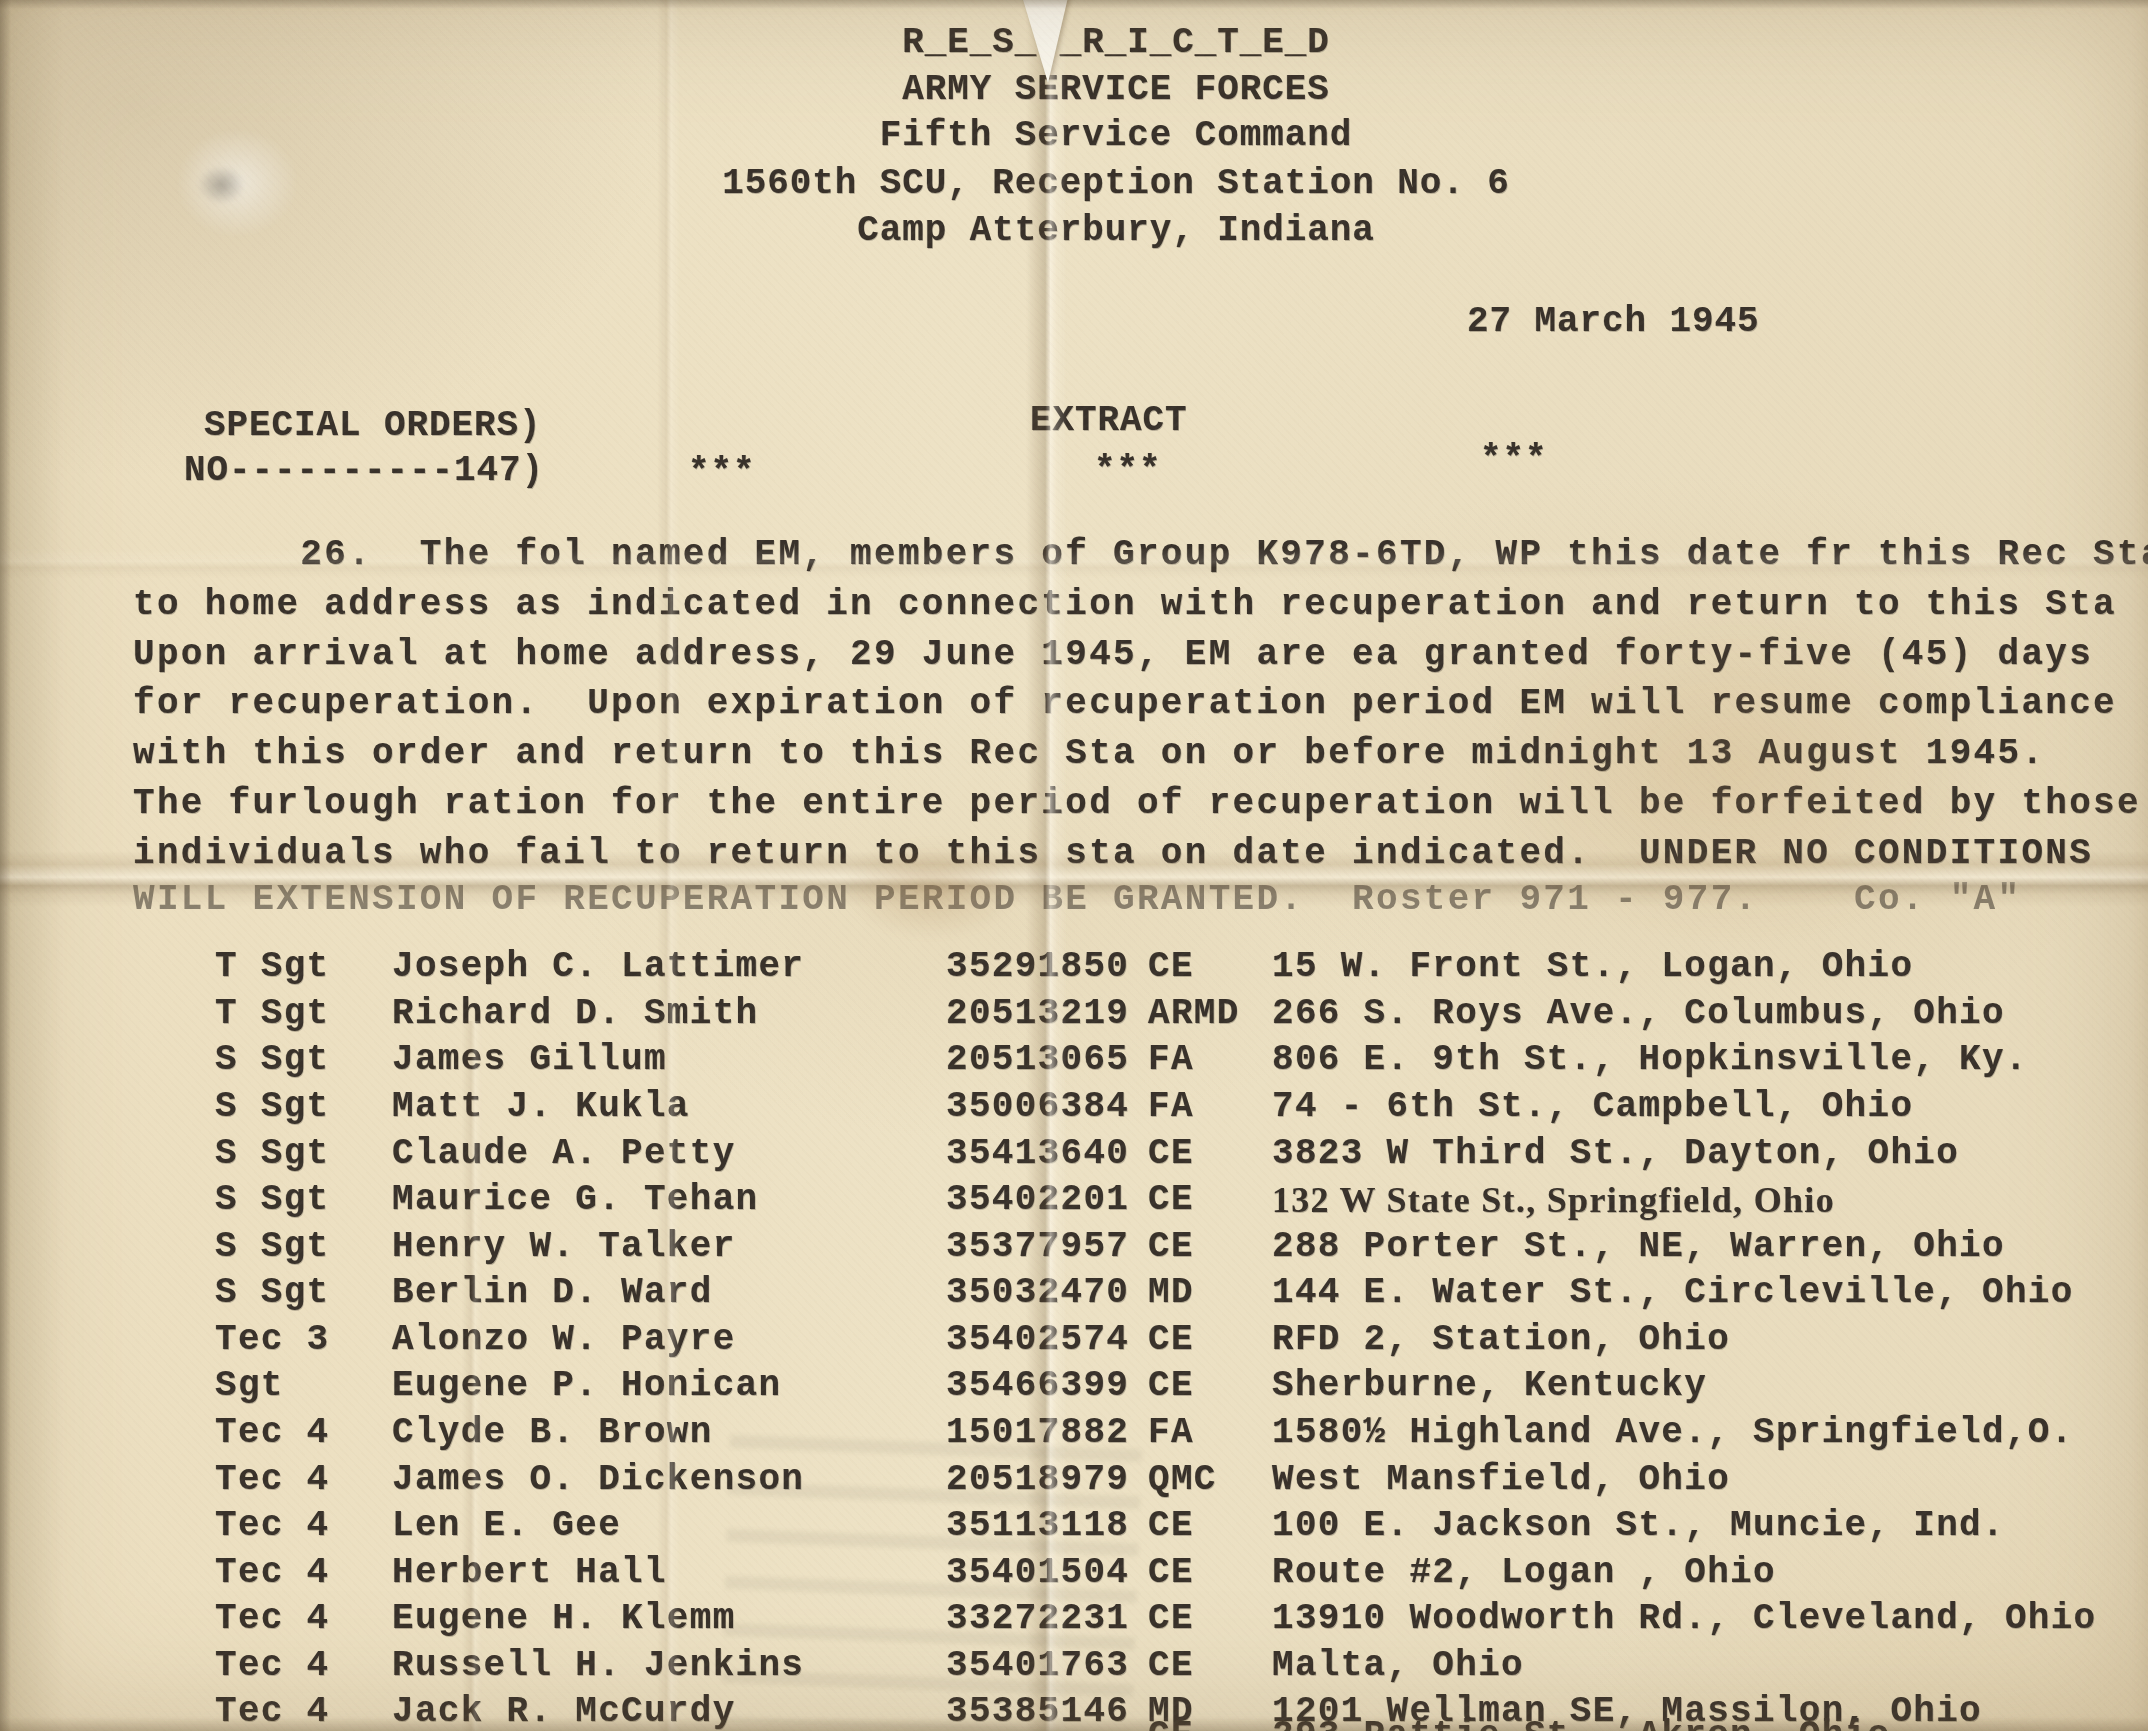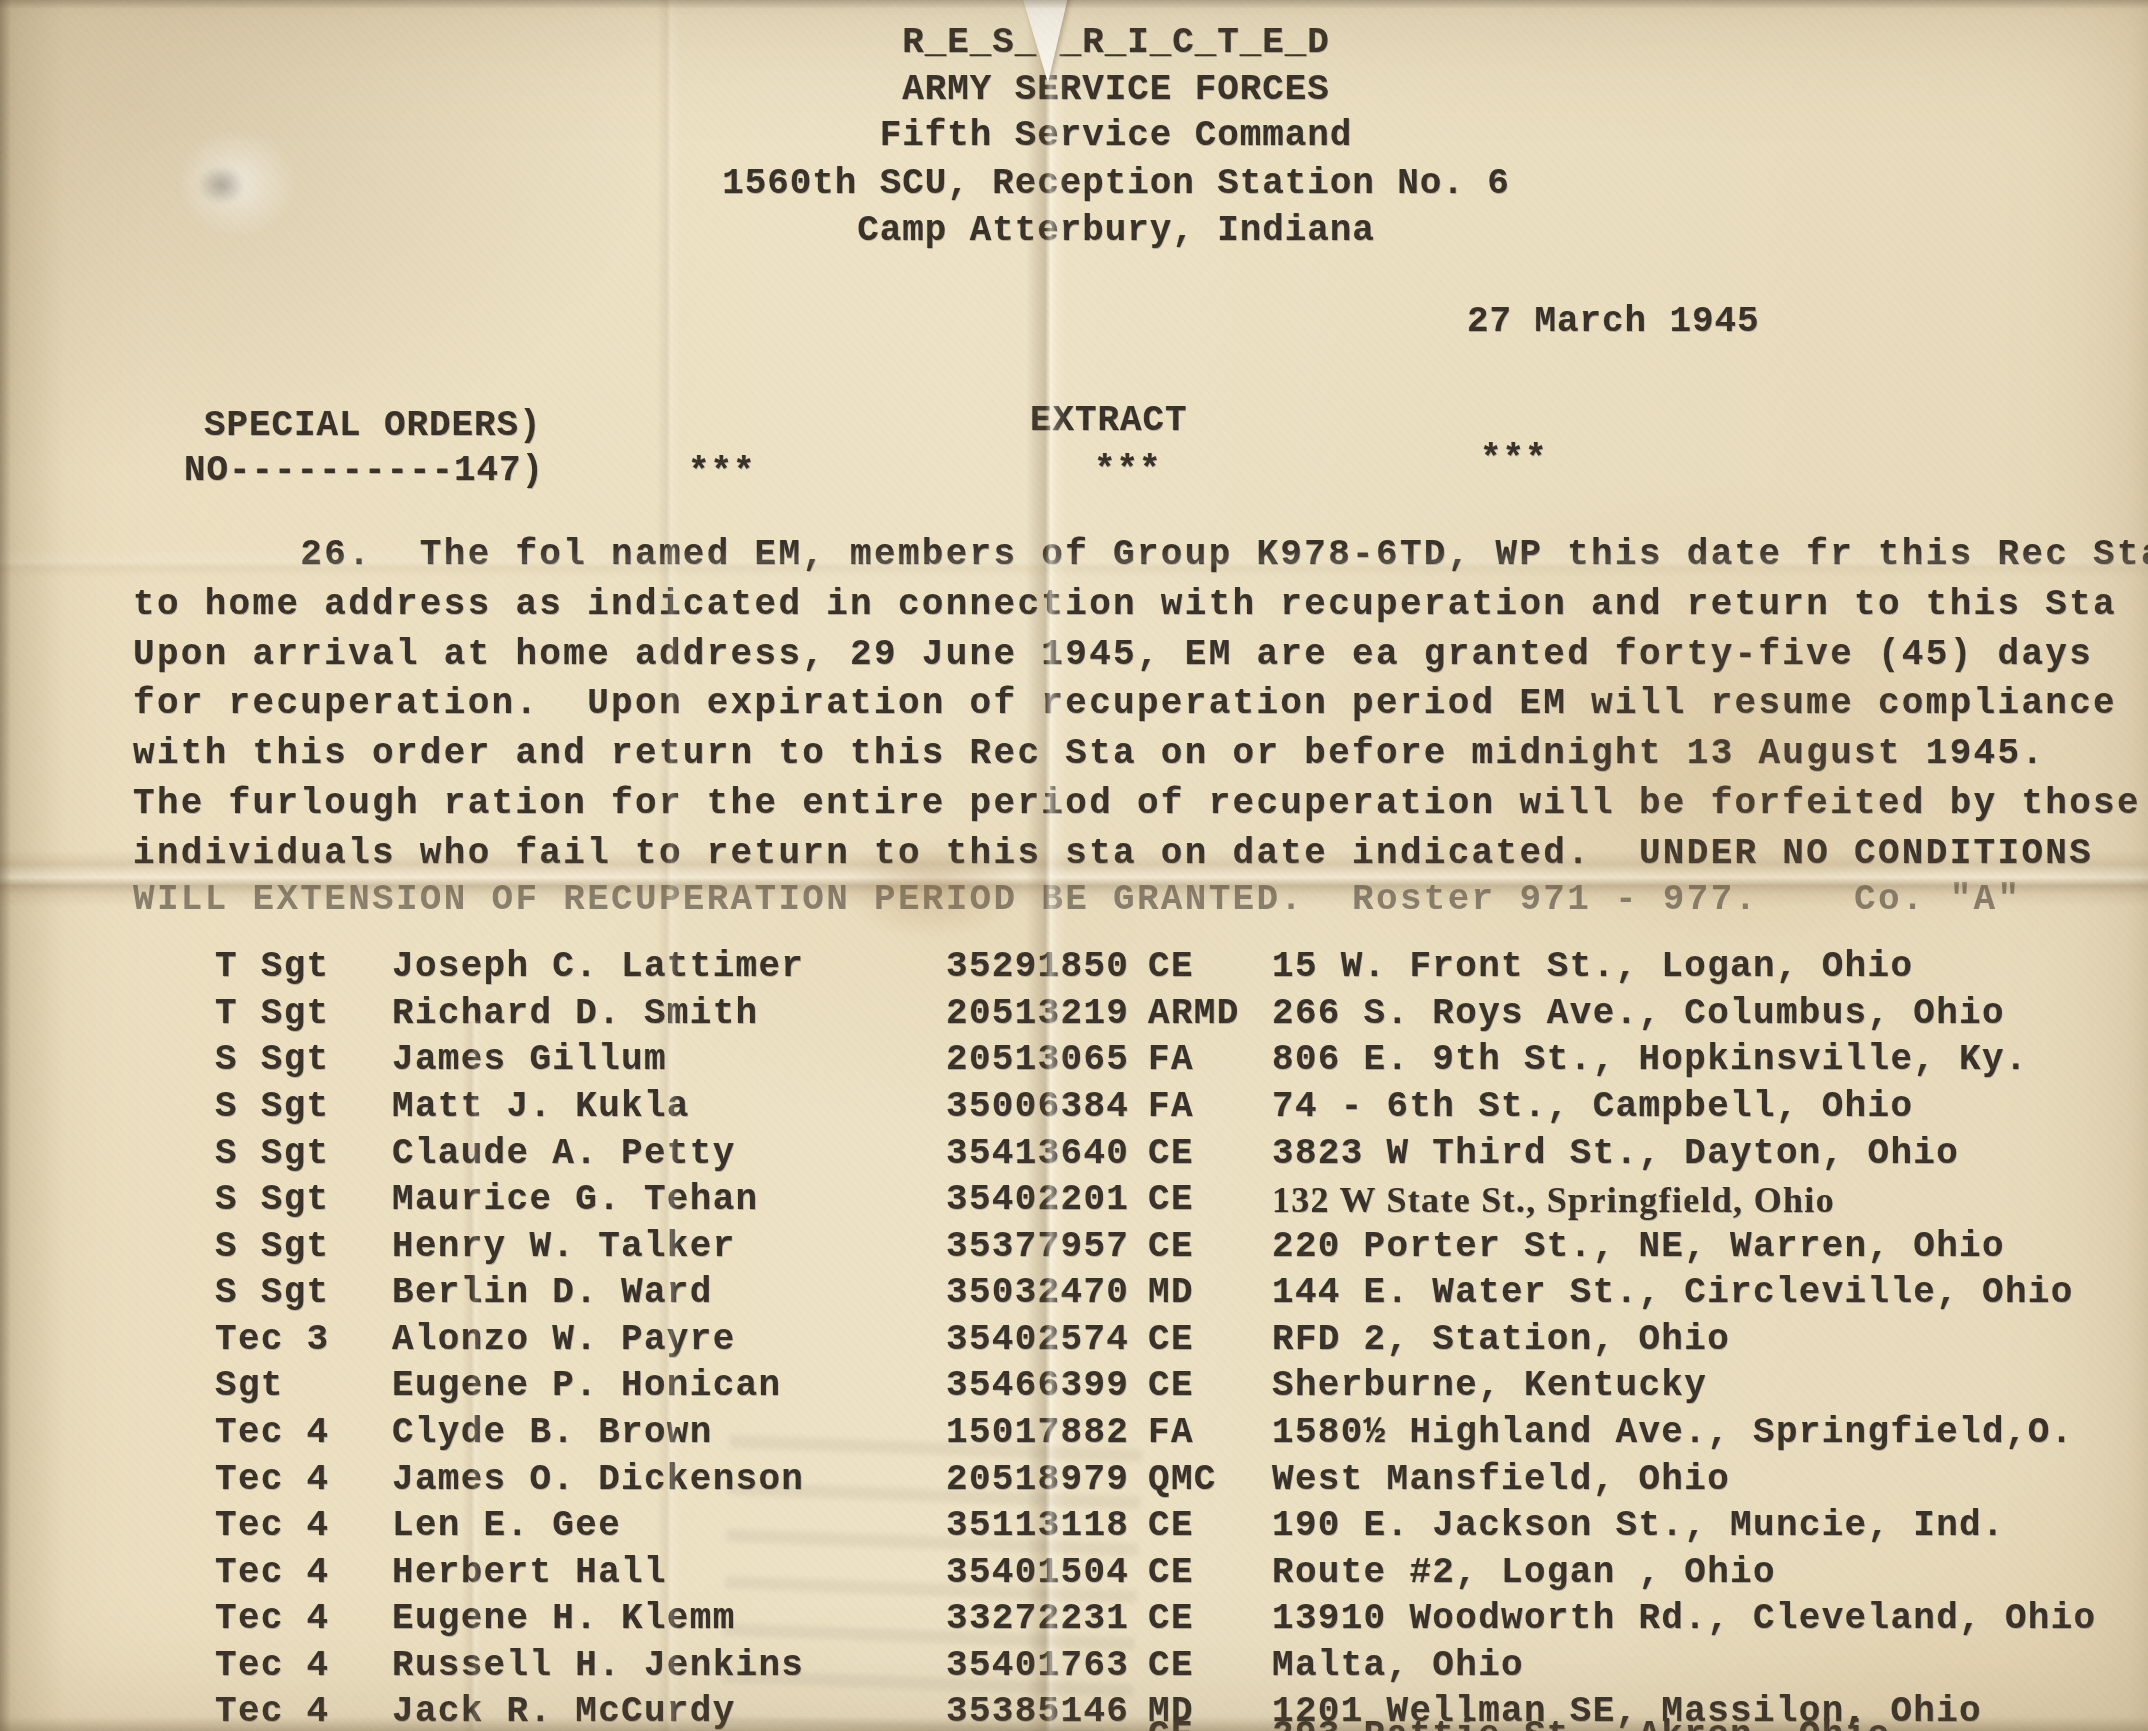--- a/index.html
+++ b/index.html
@@ -133,21 +133,21 @@
           <span class="t cell c-name" style="left: 392px;">Maurice G. Tehan</span>
           <span class="t cell c-serial" style="left: 946px;">35402201</span>
           <span class="t cell c-branch" style="left: 1148px;">CE</span>
           <span class="t cell c-address" style="left: 1272px; font-family: Liberation Serif, serif;">132 W State St., Springfield, Ohio</span>
         </div>
         <div class="roster-row" style="top: 1229px;">
           <span class="t cell c-rank" style="left: 215px;">S Sgt</span>
           <span class="t cell c-name" style="left: 392px;">Henry W. Talker</span>
           <span class="t cell c-serial" style="left: 946px;">35377957</span>
           <span class="t cell c-branch" style="left: 1148px;">CE</span>
-          <span class="t cell c-address" style="left: 1272px;">220 Porter St., NE, Warren, Ohio</span>
+          <span class="t cell c-address" style="left: 1272px;">288 Porter St., NE, Warren, Ohio</span>
         </div>
         <div class="roster-row" style="top: 1275px;">
           <span class="t cell c-rank" style="left: 215px;">S Sgt</span>
           <span class="t cell c-name" style="left: 392px;">Berlin D. Ward</span>
           <span class="t cell c-serial" style="left: 946px;">35032470</span>
           <span class="t cell c-branch" style="left: 1148px;">MD</span>
           <span class="t cell c-address" style="left: 1272px;">144 E. Water St., Circleville, Ohio</span>
         </div>
         <div class="roster-row" style="top: 1322px;">
           <span class="t cell c-rank" style="left: 215px;">Tec 3</span>
@@ -175,21 +175,21 @@
           <span class="t cell c-name" style="left: 392px;">James O. Dickenson</span>
           <span class="t cell c-serial" style="left: 946px;">20518979</span>
           <span class="t cell c-branch" style="left: 1148px; font-family: Liberation Mono, monospace;">QMC</span>
           <span class="t cell c-address" style="left: 1272px;">West Mansfield, Ohio</span>
         </div>
         <div class="roster-row" style="top: 1508px;">
           <span class="t cell c-rank" style="left: 215px;">Tec 4</span>
           <span class="t cell c-name" style="left: 392px;">Len E. Gee</span>
           <span class="t cell c-serial" style="left: 946px;">35113118</span>
           <span class="t cell c-branch" style="left: 1148px;">CE</span>
-          <span class="t cell c-address" style="left: 1272px;">190 E. Jackson St., Muncie, Ind.</span>
+          <span class="t cell c-address" style="left: 1272px;">100 E. Jackson St., Muncie, Ind.</span>
         </div>
         <div class="roster-row" style="top: 1555px;">
           <span class="t cell c-rank" style="left: 215px;">Tec 4</span>
           <span class="t cell c-name" style="left: 392px;">Herbert Hall</span>
           <span class="t cell c-serial" style="left: 946px;">35401504</span>
           <span class="t cell c-branch" style="left: 1148px;">CE</span>
           <span class="t cell c-address" style="left: 1272px;">Route #2, Logan , Ohio</span>
         </div>
         <div class="roster-row" style="top: 1601px;">
           <span class="t cell c-rank" style="left: 215px;">Tec 4</span>

